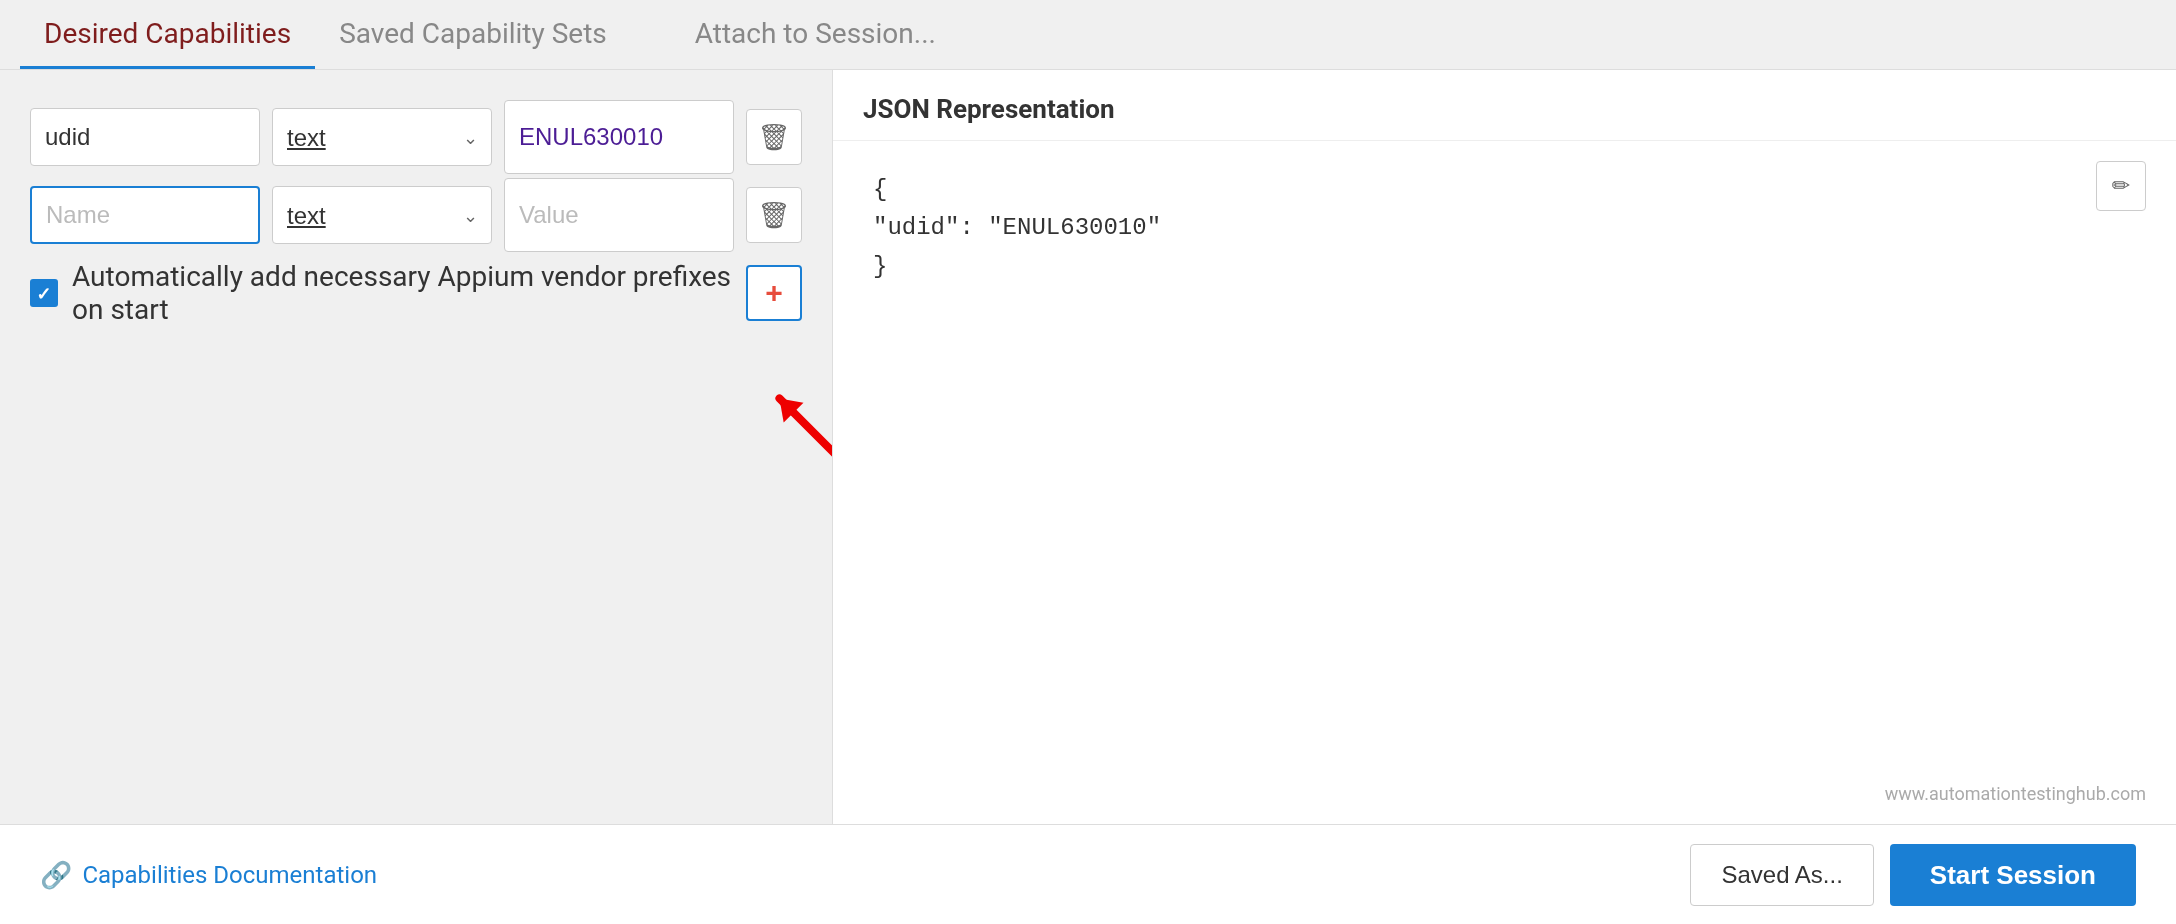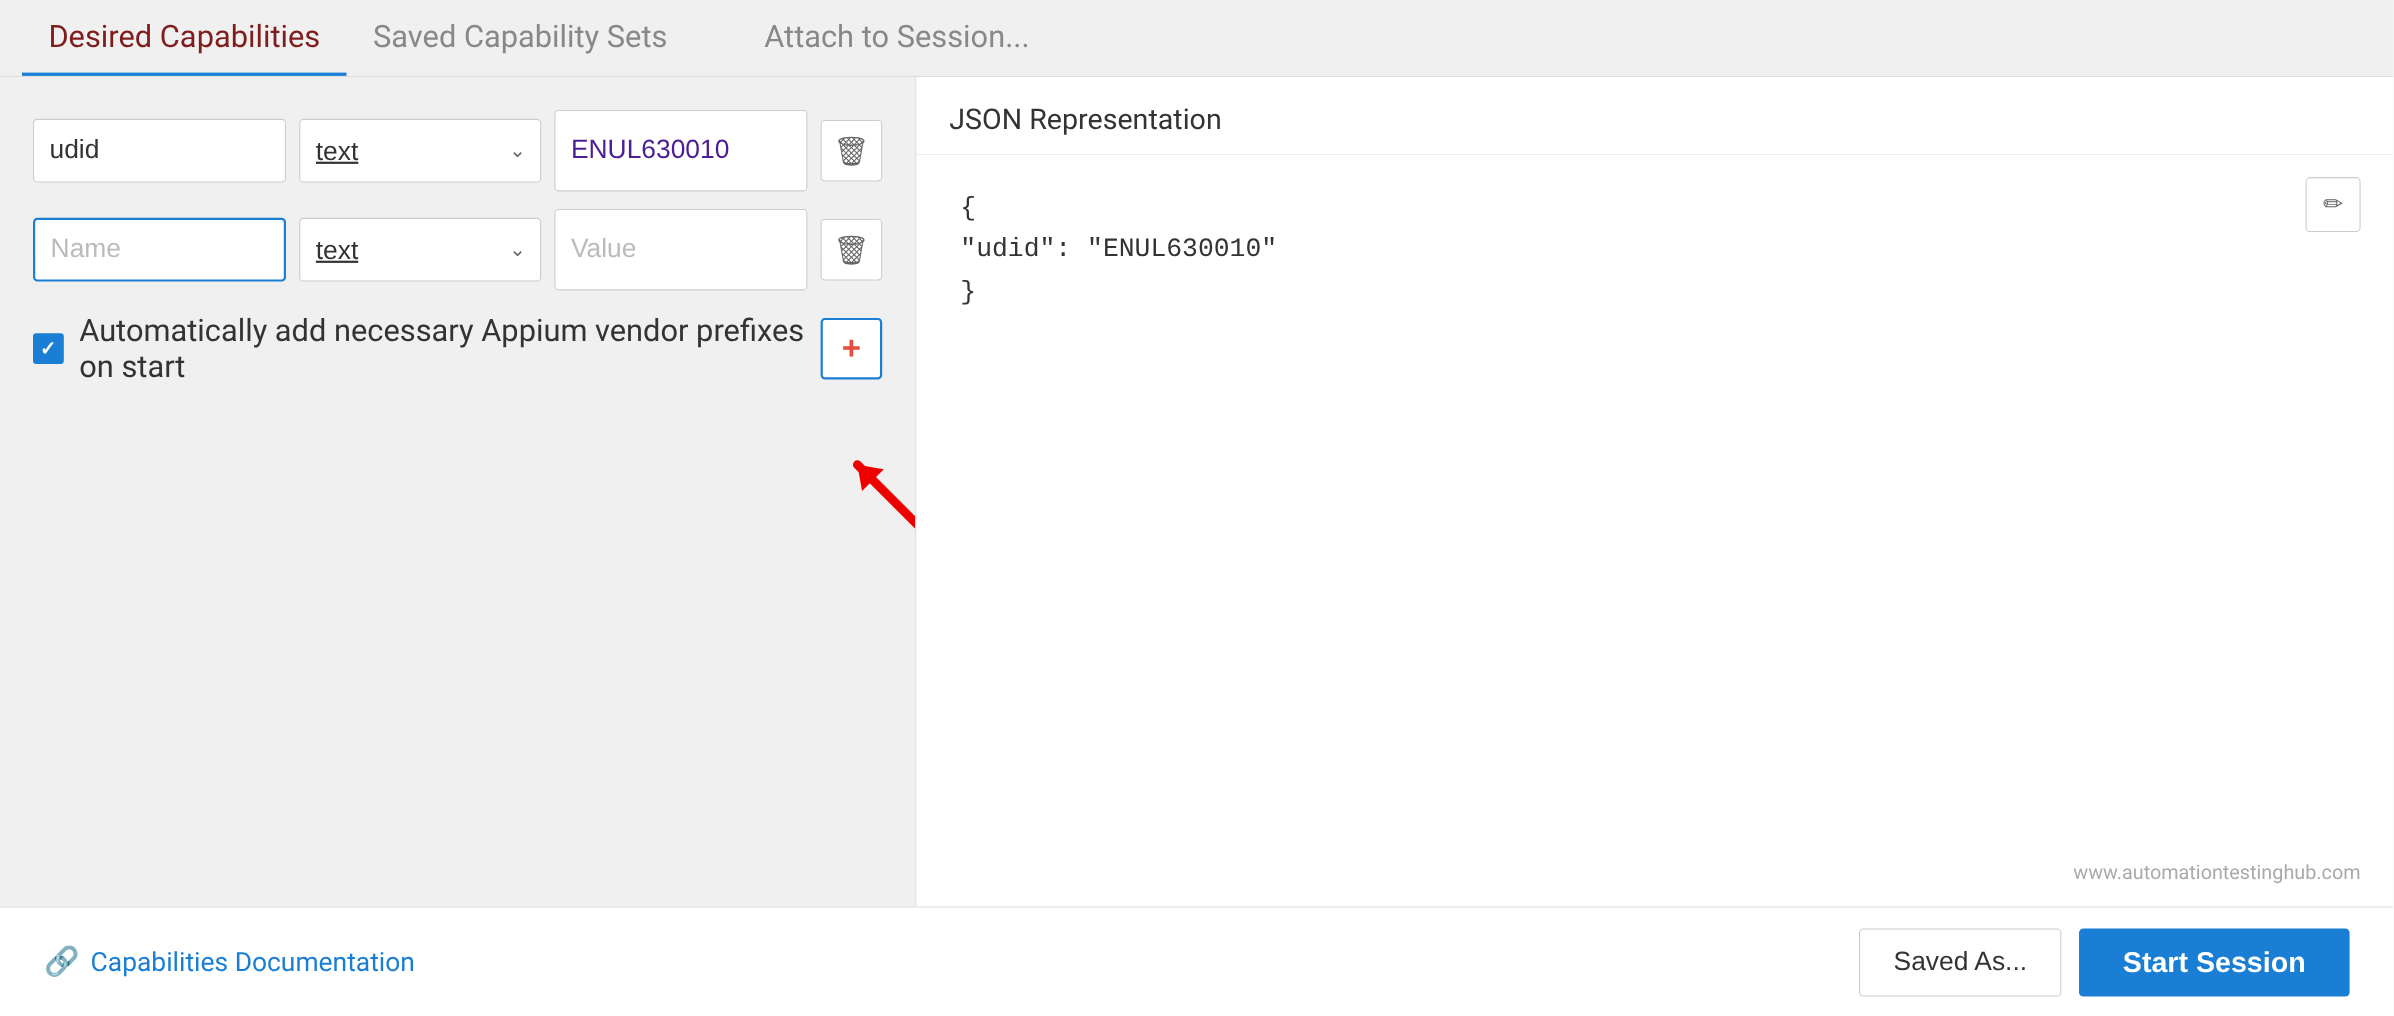--- a/index.html
+++ b/index.html
@@ -55,21 +55,21 @@
       overflow: hidden;
     }
 
     
     .left-panel {
       flex: 0 0 820px;
       padding: 30px 30px;
       background: #f0f0f0;
       display: flex;
       flex-direction: column;
-      gap: 16px;
+      gap: 4px;
     }
 
     .capability-row {
       display: flex;
       align-items: center;
       gap: 12px;
     }
 
     .name-input {
       width: 230px;
@@ -197,21 +197,21 @@
       background: white;
       border-left: 1px solid #ddd;
       display: flex;
       flex-direction: column;
       position: relative;
     }
 
     .json-header {
       padding: 24px 30px 16px;
       font-size: 26px;
-      font-weight: 400;
+      font-weight: 700;
       color: #333;
       border-bottom: 1px solid #eee;
     }
 
     .json-body {
       flex: 1;
       padding: 30px 40px;
       font-family: 'Courier New', monospace;
       font-size: 24px;
       color: #333;

